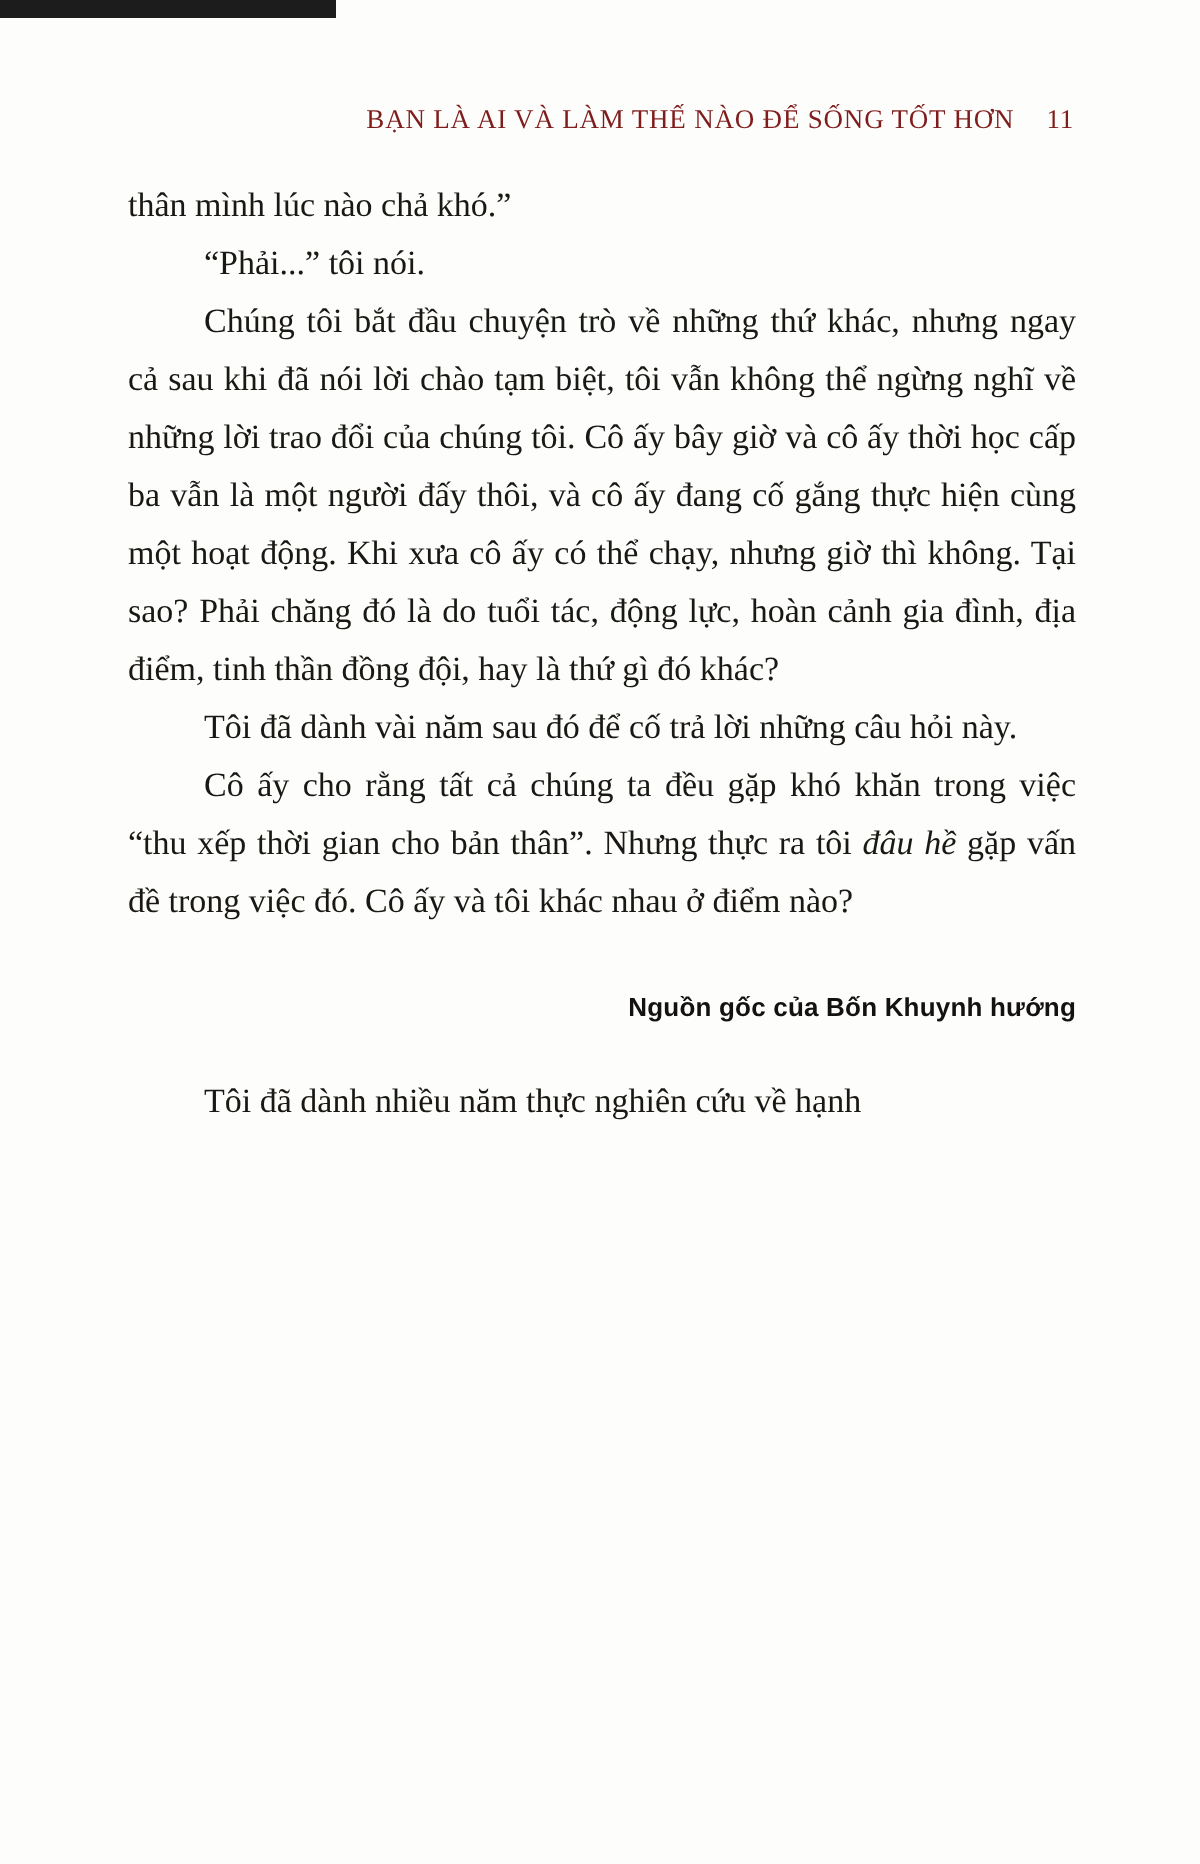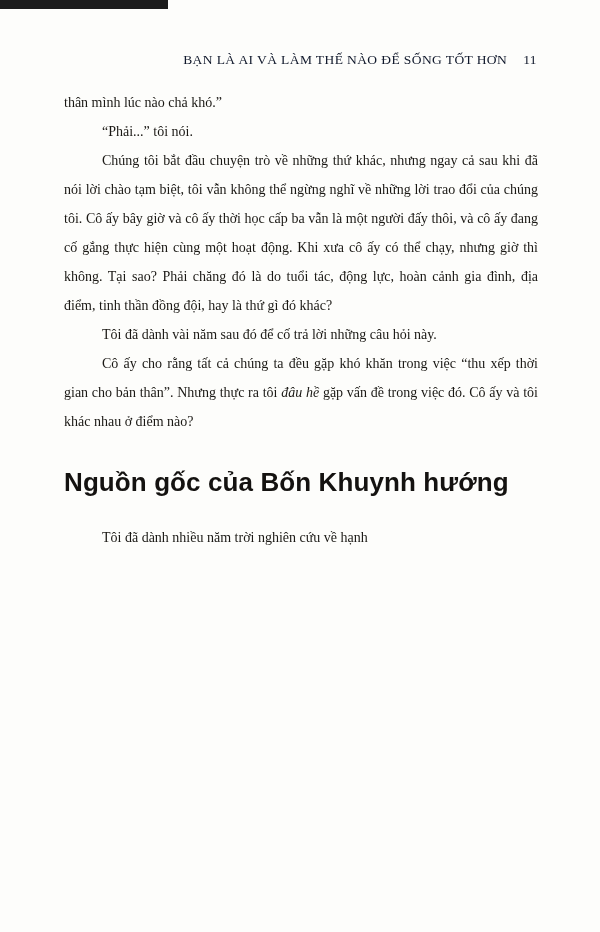--- a/index.html
+++ b/index.html
@@ -21,42 +21,42 @@
   }
   .running-header {
     position: absolute;
     top: 52px; left: 64px; right: 63px;
     display: flex;
     justify-content: flex-end;
     align-items: baseline;
     gap: 16px;
     font-size: 13.5px;
     letter-spacing: 0.4px;
-    color: #0f172a;
+    color: #7f1d1d;
     white-space: nowrap;
   }
   .body-text {
     position: absolute;
     top: 88px; left: 64px;
     width: 474px;
   }
   .body-text p {
     margin: 0;
-    font-size: 14px;
+    font-size: 17px;
     line-height: 29px;
     text-align: justify;
     color: #1a1814;
   }
   .body-text p.indent { text-indent: 38px; }
   .section-heading {
     margin: 31px 0 25px 0;
-    text-align: left;
+    text-align: right;
     font-family: "Liberation Sans", "DejaVu Sans", sans-serif;
     font-weight: 700;
-    font-size: 26px;
+    font-size: 13px;
     color: #141210;
     letter-spacing: 0.1px;
   }
   em { font-style: italic; }
 </style>
 </head>
 <body>
 
 <div class="page">
 
@@ -76,17 +76,17 @@
     <p class="indent">Chúng tôi bắt đầu chuyện trò về những thứ khác, nhưng ngay cả sau khi đã nói lời chào tạm biệt, tôi vẫn không thể ngừng nghĩ về những lời trao đổi của chúng tôi. Cô ấy bây giờ và cô ấy thời học cấp ba vẫn là một người đấy thôi, và cô ấy đang cố gắng thực hiện cùng một hoạt động. Khi xưa cô ấy có thể chạy, nhưng giờ thì không. Tại sao? Phải chăng đó là do tuổi tác, động lực, hoàn cảnh gia đình, địa điểm, tinh thần đồng đội, hay là thứ gì đó khác?</p>
 
     <p class="indent">Tôi đã dành vài năm sau đó để cố trả lời những câu hỏi này.</p>
 
     <p class="indent"><span>Cô ấy cho rằng tất cả chúng ta đều gặp khó khăn trong việc “thu xếp thời gian cho bản thân”. Nhưng thực ra tôi </span><em>đâu hề</em><span> gặp vấn đề trong việc đó. Cô ấy và tôi khác nhau ở điểm nào?</span></p>
 
     <h2 class="section-heading">Nguồn gốc của Bốn Khuynh hướng</h2>
 
 
 
-    <p class="indent">Tôi đã dành nhiều năm trời nghiên cứu về hạnh</p>
+    <p class="indent">Tôi đã dành nhiều năm thực nghiên cứu về hạnh</p>
 
   </div>
 
 </div>
 
 </body></html>

